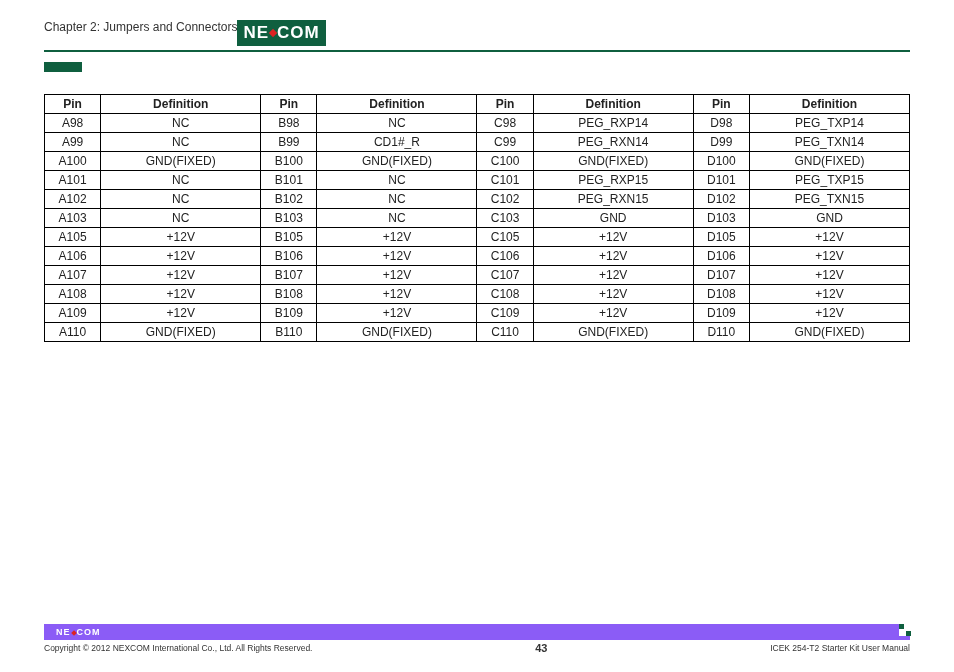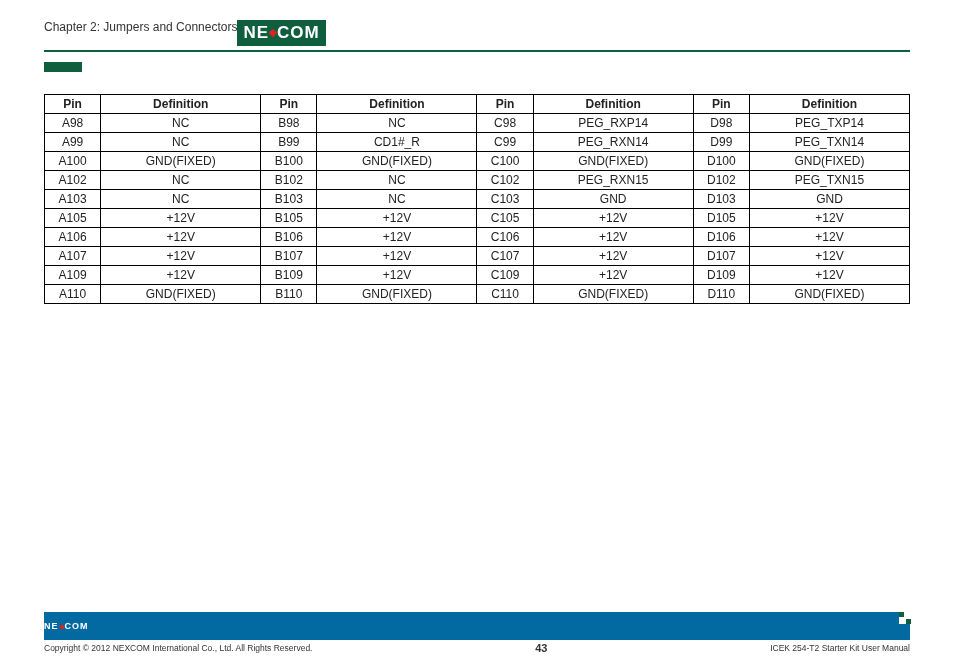--- a/index.html
+++ b/index.html
@@ -74,25 +74,25 @@
   }
   col.pin { width: 6.5%; }
   col.def { width: 18.5%; }
   .footer {
     position: absolute;
     left: 44px;
     right: 44px;
     bottom: 18px;
   }
   .footer-bar {
-    height: 28px;
-    background: #0369a1;
+    height: 16px;
+    background: #8b5cf6;
     display: flex;
     align-items: center;
-    padding-left: 0;
+    padding-left: 12px;
   }
   .footer-logo {
     color: #fff;
     font-size: 9px;
     font-weight: bold;
     letter-spacing: 1px;
   }
   .footer-corner {
     position: absolute;
     right: -1px;
@@ -185,20 +185,30 @@
             <td>A100</td>
             <td>GND(FIXED)</td>
             <td>B100</td>
             <td>GND(FIXED)</td>
             <td>C100</td>
             <td>GND(FIXED)</td>
             <td>D100</td>
             <td>GND(FIXED)</td>
           </tr>
           <tr>
+            <td>A101</td>
+            <td>NC</td>
+            <td>B101</td>
+            <td>NC</td>
+            <td>C101</td>
+            <td>PEG_RXP15</td>
+            <td>D101</td>
+            <td>PEG_TXP15</td>
+          </tr>
+          <tr>
             <td>A102</td>
             <td>NC</td>
             <td>B102</td>
             <td>NC</td>
             <td>C102</td>
             <td>PEG_RXN15</td>
             <td>D102</td>
             <td>PEG_TXN15</td>
           </tr>
           <tr>
@@ -232,20 +242,30 @@
             <td>+12V</td>
           </tr>
           <tr>
             <td>A107</td>
             <td>+12V</td>
             <td>B107</td>
             <td>+12V</td>
             <td>C107</td>
             <td>+12V</td>
             <td>D107</td>
+            <td>+12V</td>
+          </tr>
+          <tr>
+            <td>A108</td>
+            <td>+12V</td>
+            <td>B108</td>
+            <td>+12V</td>
+            <td>C108</td>
+            <td>+12V</td>
+            <td>D108</td>
             <td>+12V</td>
           </tr>
           <tr>
             <td>A109</td>
             <td>+12V</td>
             <td>B109</td>
             <td>+12V</td>
             <td>C109</td>
             <td>+12V</td>
             <td>D109</td>

